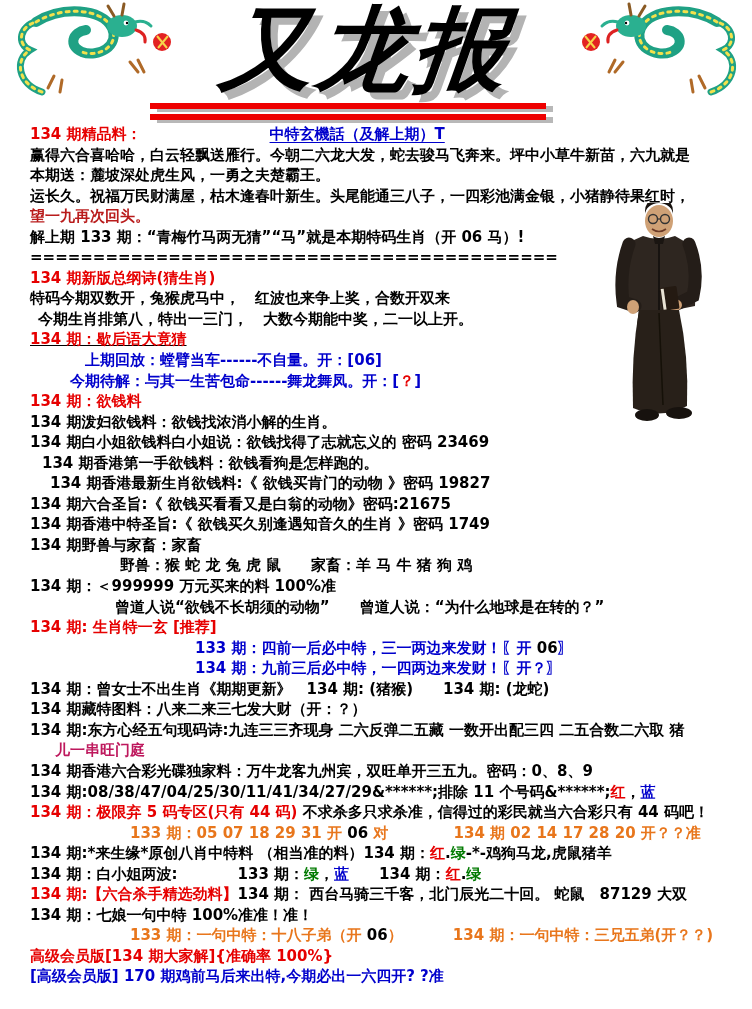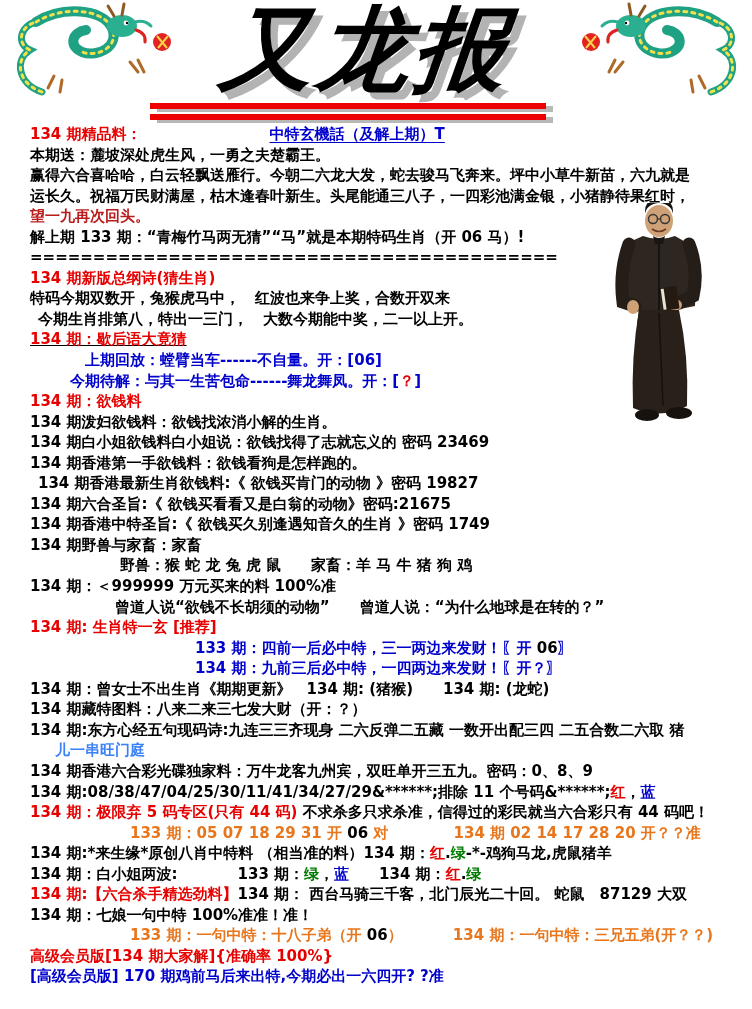--- a/index.html
+++ b/index.html
@@ -57,50 +57,50 @@
     <path d="M147 34 l10 12 M158 34 l-10 12" stroke="#f6d44a" stroke-width="2"></path>
   </svg>
 
   <div id="masthead-title">又龙报</div>
   <div id="rule1" class="rule"></div>
   <div id="rule2" class="rule"></div>
 </div>
 
 <div id="content">
     <div class="line" style="padding-left: 30px;"><span style="color: rgb(230, 0, 0);">134 期精品料：</span><span class="ulink" style="color: rgb(0, 0, 204); text-decoration-color: rgb(0, 0, 204); margin-left: 128px;">中特玄機話（及解上期）T</span></div>
+    <div class="line" style="padding-left: 30px;"><span style="color: rgb(0, 0, 0);">赢得六合喜哈哈，白云轻飘送雁行。今朝二六龙大发，蛇去骏马飞奔来。坪中小草牛新苗，六九就是</span></div>
     <div class="line" style="padding-left: 30px;"><span style="color: rgb(0, 0, 0);">本期送：麓坡深处虎生风，一勇之夫楚霸王。</span></div>
-    <div class="line" style="padding-left: 30px;"><span style="color: rgb(0, 0, 0);">赢得六合喜哈哈，白云轻飘送雁行。今朝二六龙大发，蛇去骏马飞奔来。坪中小草牛新苗，六九就是</span></div>
     <div class="line" style="padding-left: 30px;"><span style="color: rgb(0, 0, 0);">运长久。祝福万民财满屋，枯木逢春叶新生。头尾能通三八子，一四彩池满金银，小猪静待果红时，</span></div>
     <div class="line" style="padding-left: 30px;"><span style="color: #b91c1c;">望一九再次回头。</span></div>
     <div class="line" style="padding-left: 30px;"><span style="color: rgb(0, 0, 0);">解上期 133 期：“青梅竹马两无猜”“马”就是本期特码生肖（开 06 马）!</span></div>
     <div class="line" style="padding-left: 30px;"><span style="color: rgb(0, 0, 0);">==========================================</span></div>
     <div class="line" style="padding-left: 30px;"><span style="color: rgb(230, 0, 0);">134 期新版总纲诗(猜生肖)</span></div>
     <div class="line" style="padding-left: 30px;"><span style="color: rgb(0, 0, 0);">特码今期双数开，兔猴虎马中，　红波也来争上奖，合数开双来</span></div>
     <div class="line" style="padding-left: 38px;"><span style="color: rgb(0, 0, 0);">今期生肖排第八，特出一三门，　大数今期能中奖，二一以上开。</span></div>
     <div class="line" style="padding-left: 30px; text-decoration: underline;"><span style="color: rgb(230, 0, 0);">134 期：歇后语大竟猜</span></div>
     <div class="line" style="padding-left: 85px;"><span style="color: rgb(0, 0, 204);">上期回放：螳臂当车------不自量。开：[06]</span></div>
     <div class="line" style="padding-left: 70px;"><span style="color: rgb(0, 0, 204);">今期待解：与其一生苦包命------舞龙舞凤。开：[</span><span style="color: rgb(230, 0, 0);">？</span><span style="color: rgb(0, 0, 204);">]</span></div>
     <div class="line" style="padding-left: 30px;"><span style="color: rgb(230, 0, 0);">134 期：欲钱料</span></div>
     <div class="line" style="padding-left: 30px;"><span style="color: rgb(0, 0, 0);">134 期泼妇欲钱料：欲钱找浓消小解的生肖。</span></div>
     <div class="line" style="padding-left: 30px;"><span style="color: rgb(0, 0, 0);">134 期白小姐欲钱料白小姐说：欲钱找得了志就忘义的 密码 23469</span></div>
-    <div class="line" style="padding-left: 30px;"><span style="color: rgb(0, 0, 0);">134 期香港第一手欲钱料：欲钱看狗是怎样跑的。</span></div>
-    <div class="line" style="padding-left: 38px;"><span style="color: rgb(0, 0, 0);">134 期香港最新生肖欲钱料:《 欲钱买肯门的动物 》密码 19827</span></div>
+    <div class="line" style="padding-left: 42px;"><span style="color: rgb(0, 0, 0);">134 期香港第一手欲钱料：欲钱看狗是怎样跑的。</span></div>
+    <div class="line" style="padding-left: 38px; margin-left: 12px;"><span style="color: rgb(0, 0, 0);">134 期香港最新生肖欲钱料:《 欲钱买肯门的动物 》密码 19827</span></div>
     <div class="line" style="padding-left: 30px;"><span style="color: rgb(0, 0, 0);">134 期六合圣旨:《 欲钱买看看又是白翁的动物》密码:21675</span></div>
     <div class="line" style="padding-left: 30px;"><span style="color: rgb(0, 0, 0);">134 期香港中特圣旨:《 欲钱买久别逢遇知音久的生肖 》密码 1749</span></div>
     <div class="line" style="padding-left: 30px;"><span style="color: rgb(0, 0, 0);">134 期野兽与家畜：家畜</span></div>
     <div class="line" style="padding-left: 120px;"><span style="color: rgb(0, 0, 0);">野兽：猴 蛇 龙 兔 虎 鼠　　家畜：羊 马 牛 猪 狗 鸡</span></div>
     <div class="line" style="padding-left: 30px;"><span style="color: rgb(0, 0, 0);">134 期：＜999999 万元买来的料 100%准</span></div>
     <div class="line" style="padding-left: 115px;"><span style="color: rgb(0, 0, 0);">曾道人说“欲钱不长胡须的动物”　　曾道人说：“为什么地球是在转的？”</span></div>
     <div class="line" style="padding-left: 30px;"><span style="color: rgb(230, 0, 0);">134 期: 生肖特一玄 [推荐]</span></div>
     <div class="line" style="padding-left: 195px;"><span style="color: rgb(0, 0, 204);">133 期：四前一后必中特，三一两边来发财！〖开 </span><span style="color: rgb(0, 0, 0);">06</span><span style="color: rgb(0, 0, 204);">〗</span></div>
     <div class="line" style="padding-left: 195px;"><span style="color: rgb(0, 0, 204);">134 期：九前三后必中特，一四两边来发财！〖开？〗</span></div>
     <div class="line" style="padding-left: 30px;"><span style="color: rgb(0, 0, 0);">134 期：曾女士不出生肖《期期更新》　134 期: (猪猴)　　134 期: (龙蛇)</span></div>
     <div class="line" style="padding-left: 30px;"><span style="color: rgb(0, 0, 0);">134 期藏特图料：八来二来三七发大财（开：？）</span></div>
     <div class="line" style="padding-left: 30px;"><span style="color: rgb(0, 0, 0);">134 期:东方心经五句现码诗:九连三三齐现身 二六反弹二五藏 一数开出配三四 二五合数二六取 猪</span></div>
-    <div class="line" style="padding-left: 55px;"><span style="color: #3b82f6;">儿一串旺门庭</span></div>
+    <div class="line" style="padding-left: 55px;"><span style="color: #be185d;">儿一串旺门庭</span></div>
     <div class="line" style="padding-left: 30px;"><span style="color: rgb(0, 0, 0);">134 期香港六合彩光碟独家料：万牛龙客九州宾，双旺单开三五九。密码：0、8、9</span></div>
     <div class="line" style="padding-left: 30px;"><span style="color: rgb(0, 0, 0);">134 期:08/38/47/04/25/30/11/41/34/27/29&amp;******;排除 11 个号码&amp;******;</span><span style="color: rgb(230, 0, 0);">红</span><span style="color: rgb(0, 0, 0);">，</span><span style="color: rgb(0, 0, 204);">蓝</span></div>
     <div class="line" style="padding-left: 30px;"><span style="color: rgb(230, 0, 0);">134 期：极限弃 5 码专区(只有 44 码)</span><span style="color: rgb(0, 0, 0);"> 不求杀多只求杀准，信得过的彩民就当六合彩只有 44 码吧！</span></div>
     <div class="line" style="padding-left: 130px;"><span style="color: rgb(232, 118, 28);">133 期：05 07 18 29 31 开 </span><span style="color: rgb(0, 0, 0);">06</span><span style="color: rgb(232, 118, 28);"> 对　　　　 134 期 02 14 17 28 20 开？？准</span></div>
     <div class="line" style="padding-left: 30px;"><span style="color: rgb(0, 0, 0);">134 期:*来生缘*原创八肖中特料 （相当准的料）134 期：</span><span style="color: rgb(230, 0, 0);">红</span><span style="color: rgb(0, 0, 0);">.</span><span style="color: rgb(0, 122, 0);">绿</span><span style="color: rgb(0, 0, 0);">-*-鸡狗马龙,虎鼠猪羊</span></div>
     <div class="line" style="padding-left: 30px;"><span style="color: rgb(0, 0, 0);">134 期：白小姐两波:　　　　133 期：</span><span style="color: rgb(0, 122, 0);">绿</span><span style="color: rgb(0, 0, 0);">，</span><span style="color: rgb(0, 0, 204);">蓝</span><span style="color: rgb(0, 0, 0);">　　134 期：</span><span style="color: rgb(230, 0, 0);">红</span><span style="color: rgb(0, 0, 0);">.</span><span style="color: rgb(0, 122, 0);">绿</span></div>
     <div class="line" style="padding-left: 30px;"><span style="color: rgb(230, 0, 0);">134 期:【六合杀手精选劲料】</span><span style="color: rgb(0, 0, 0);">134 期： 西台马骑三千客，北门辰光二十回。 蛇鼠　87129 大双</span></div>
     <div class="line" style="padding-left: 30px;"><span style="color: rgb(0, 0, 0);">134 期：七娘一句中特 100%准准！准！</span></div>
     <div class="line" style="padding-left: 130px;"><span style="color: rgb(232, 118, 28);">133 期：一句中特：十八子弟（开 </span><span style="color: rgb(0, 0, 0);">06</span><span style="color: rgb(232, 118, 28);">）　　　 134 期：一句中特：三兄五弟(开？？)</span></div>
     <div class="line" style="padding-left: 30px;"><span style="color: rgb(230, 0, 0);">高级会员版[134 期大家解]{准确率 100%}</span></div>

